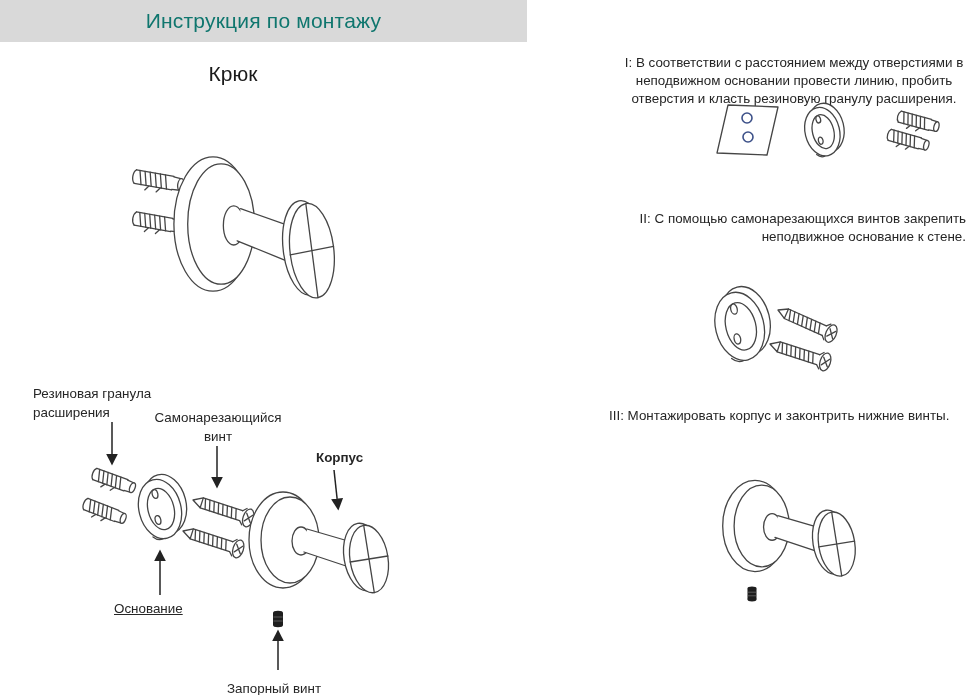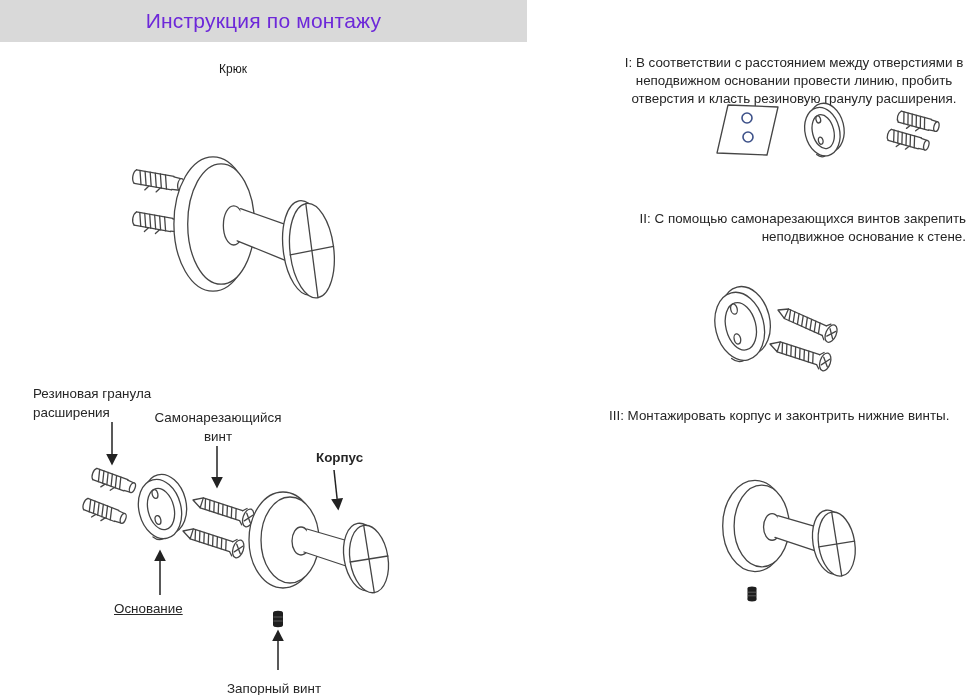--- a/index.html
+++ b/index.html
@@ -2,23 +2,23 @@
 <html><head>
 <meta charset="utf-8">
 <style>
   * { margin:0; padding:0; box-sizing:border-box; }
   html,body { width:970px; height:695px; background:#ffffff; overflow:hidden;
               font-family:"Liberation Sans", sans-serif; color:#222; position:relative; }
   .abs { position:absolute; }
 
   .header-bar { left:0; top:0; width:527px; height:42px; background:#d9d9d9;
                 display:flex; align-items:center; justify-content:center; }
-  .page-title { font-size:21px; color:#6d28d9; letter-spacing:.2px; }
+  .page-title { font-size:21px; color:#0f766e; letter-spacing:.2px; }
 
-  .product-title { left:0; top:62px; width:466px; text-align:center; font-size:12px; color:#1b1b1b; }
+  .product-title { left:0; top:62px; width:466px; text-align:center; font-size:21px; color:#1b1b1b; }
 
   .step-text { font-size:13.4px; line-height:18px; color:#262626; }
   .step1 { left:622px; top:15px; width:344px; text-align:center;margin-top:39px; }
   .step2 { left:632px; top:210px; width:334px; text-align:right; }
   .step3 { left:609px; top:407px; white-space:nowrap; }
 
   .part-label { font-size:13.4px; line-height:19px; color:#262626; }
   .lbl-rubber  { left:33px;  top:14px;  width:128px; }
   .lbl-screw   { left:148px; top:38px;  width:140px; text-align:center; }
   .lbl-body    { left:316px; top:78px;font-weight:bold; }

